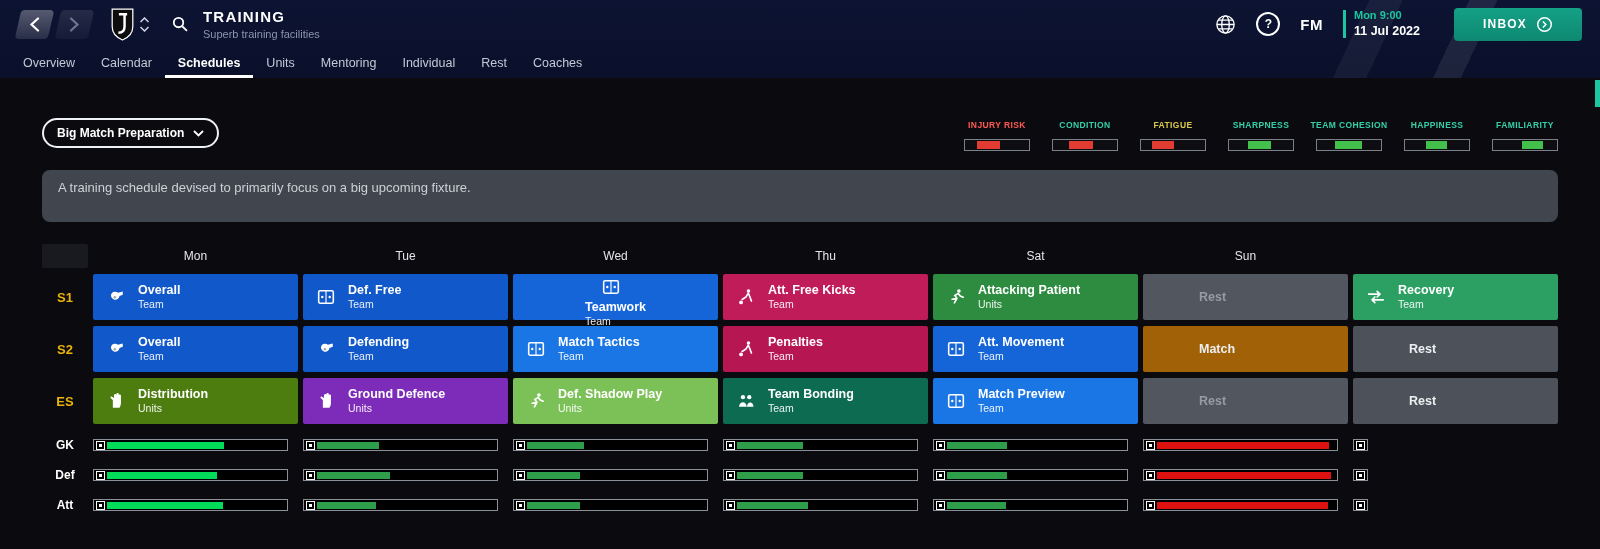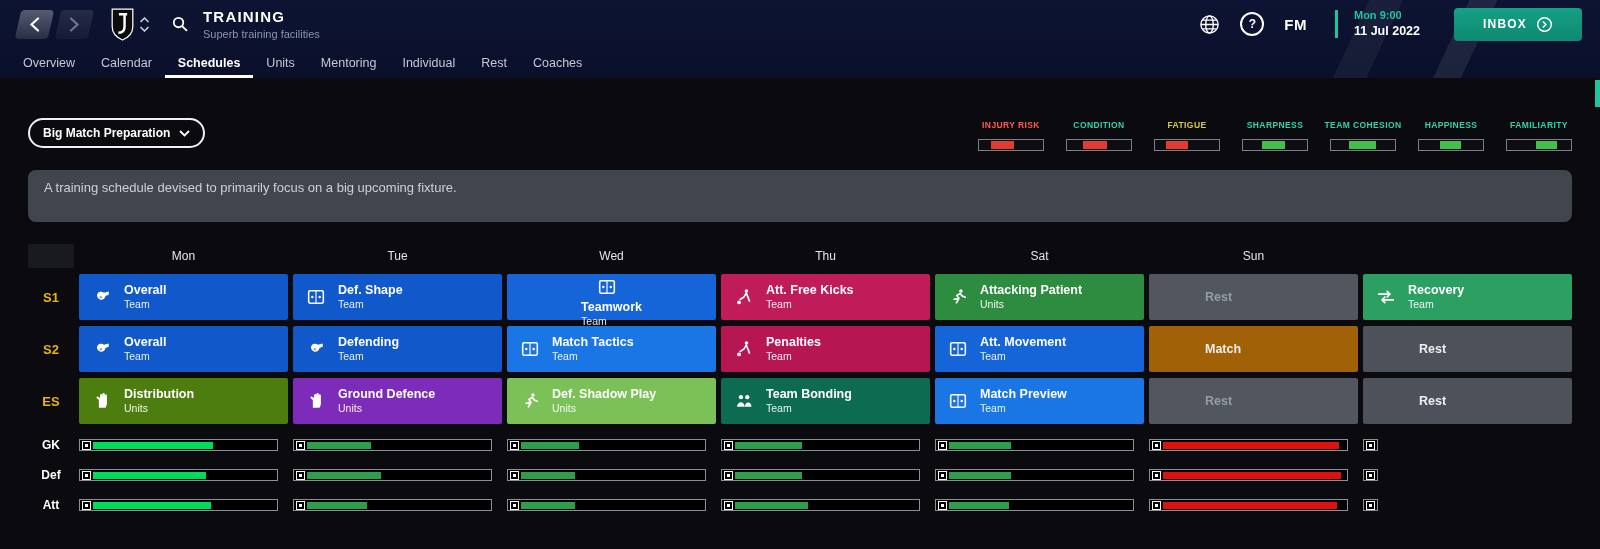--- a/index.html
+++ b/index.html
@@ -22,34 +22,34 @@
   .stepper{display:flex;flex-direction:column;gap:3px;margin-left:5px;cursor:pointer;}
   .search-btn{margin-left:22px;display:flex;align-items:center;cursor:pointer;}
   .title-block{margin-left:14px;line-height:1;}
   .page-title{color:#fff;font-size:15px;font-weight:bold;letter-spacing:1.2px;}
   .page-subtitle{color:#8b95ab;font-size:11px;margin-top:5px;}
   .spacer{flex:1;}
   .hdr-icon{margin-left:20px;display:flex;align-items:center;cursor:pointer;}
   .help-circle{width:20px;height:20px;border:2px solid #fff;border-radius:50%;color:#fff;
     font-size:12px;font-weight:bold;display:flex;align-items:center;justify-content:center;}
   .fm-badge{margin-left:20px;color:#fff;font-weight:bold;font-size:15px;letter-spacing:.5px;}
-  .clock{margin-left:28px;border-left:3px solid #1cc7a0;padding-left:16px;line-height:1;}
+  .clock{margin-left:20px;border-left:3px solid #1cc7a0;padding-left:8px;line-height:1;}
   .clock-day{color:#1cc7a0;font-size:11px;font-weight:bold;}
   .clock-date{color:#fff;font-size:12.5px;font-weight:bold;margin-top:4px;}
   .inbox-btn{margin-left:34px;width:128px;height:33px;border-radius:4px;cursor:pointer;
     background:linear-gradient(180deg,#14a186,#0e8871);display:flex;align-items:center;justify-content:center;gap:9px;}
   .inbox-label{color:#fff;font-size:12px;font-weight:bold;letter-spacing:1.2px;}
   
   .tabs{display:flex;height:30px;padding:0 10px;position:relative;z-index:2;}
   .tab{padding:0 13px;display:flex;align-items:center;color:#c3c9d6;font-size:12.5px;cursor:pointer;}
   .tab.active{color:#fff;font-weight:bold;box-shadow:inset 0 -3px 0 #ffffff;}
   
   .scroll-thumb{position:absolute;right:0;top:80px;width:5px;height:27px;background:#1cc7a0;z-index:5;}
   
-  .content{padding:40px 28px 0;}
+  .content{padding:40px 42px 0;}
   .toolbar{display:flex;justify-content:space-between;align-items:flex-start;height:40px;}
   .dropdown{display:inline-flex;align-items:center;gap:9px;border:2px solid #eef1f5;border-radius:15px;
     height:26px;padding:0 13px;color:#fff;font-weight:bold;font-size:12px;cursor:pointer;}
   .meters{display:flex;gap:22px;margin-top:2px;}
   .meter{width:66px;display:flex;flex-direction:column;align-items:center;}
   .meter-label{font-size:8.5px;font-weight:bold;letter-spacing:.4px;white-space:nowrap;margin-bottom:9px;}
   .meter-track{width:64px;height:10px;border:1px solid #7a8087;background:#0d0d12;position:relative;}
   .meter-fill{position:absolute;top:1px;bottom:1px;}
   .desc-box{margin-top:12px;background:#41464e;border-radius:8px;height:52px;box-sizing:border-box;
     padding:10px 16px;color:#ccd1d8;font-size:13px;}
@@ -241,21 +241,21 @@
           <div class="cell" style="background: rgb(17, 88, 202);">
     <span class="icon">
               <svg width="18" height="18" viewBox="0 0 16 16">
                 <rect x="1.5" y="2.5" width="13" height="11" rx="1.2" fill="none" stroke="#fff" stroke-width="1.4"></rect>
                 <line x1="8" y1="2.5" x2="8" y2="13.5" stroke="#fff" stroke-width="1"></line>
                 <circle cx="4.7" cy="8" r="1.1" fill="#fff"></circle>
                 <circle cx="11.3" cy="8" r="1.1" fill="#fff"></circle>
               </svg>
             </span>
     <span class="cell-lines">
-      <span class="cell-title">Def. Shape</span>
+      <span class="cell-title">Def. Free</span>
       <span class="cell-unit">Team</span>
     </span>
   </div>
           <div class="cell" style="background: rgb(21, 101, 216); flex-direction: column;">
     <span class="icon">
               <svg width="18" height="18" viewBox="0 0 16 16">
                 <rect x="1.5" y="2.5" width="13" height="11" rx="1.2" fill="none" stroke="#fff" stroke-width="1.4"></rect>
                 <line x1="8" y1="2.5" x2="8" y2="13.5" stroke="#fff" stroke-width="1"></line>
                 <circle cx="4.7" cy="8" r="1.1" fill="#fff"></circle>
                 <circle cx="11.3" cy="8" r="1.1" fill="#fff"></circle>

